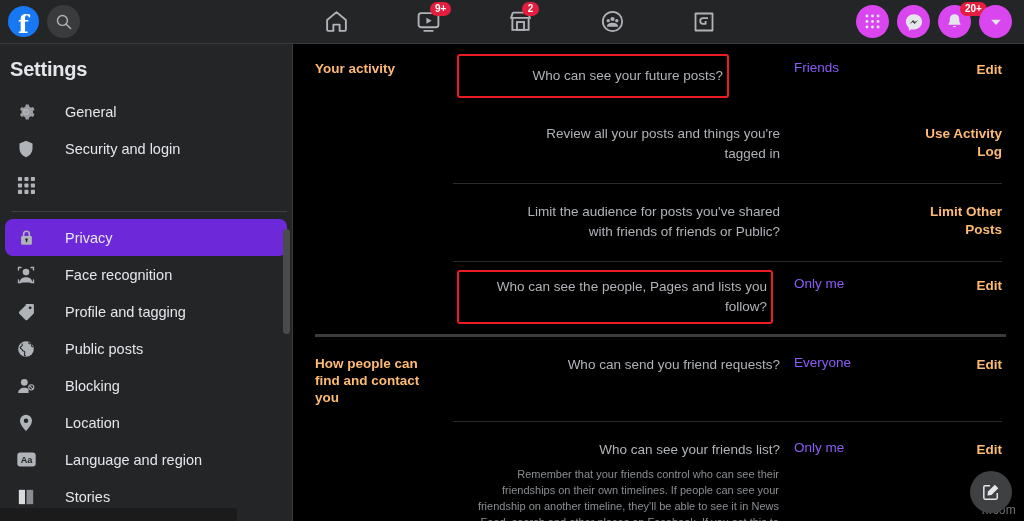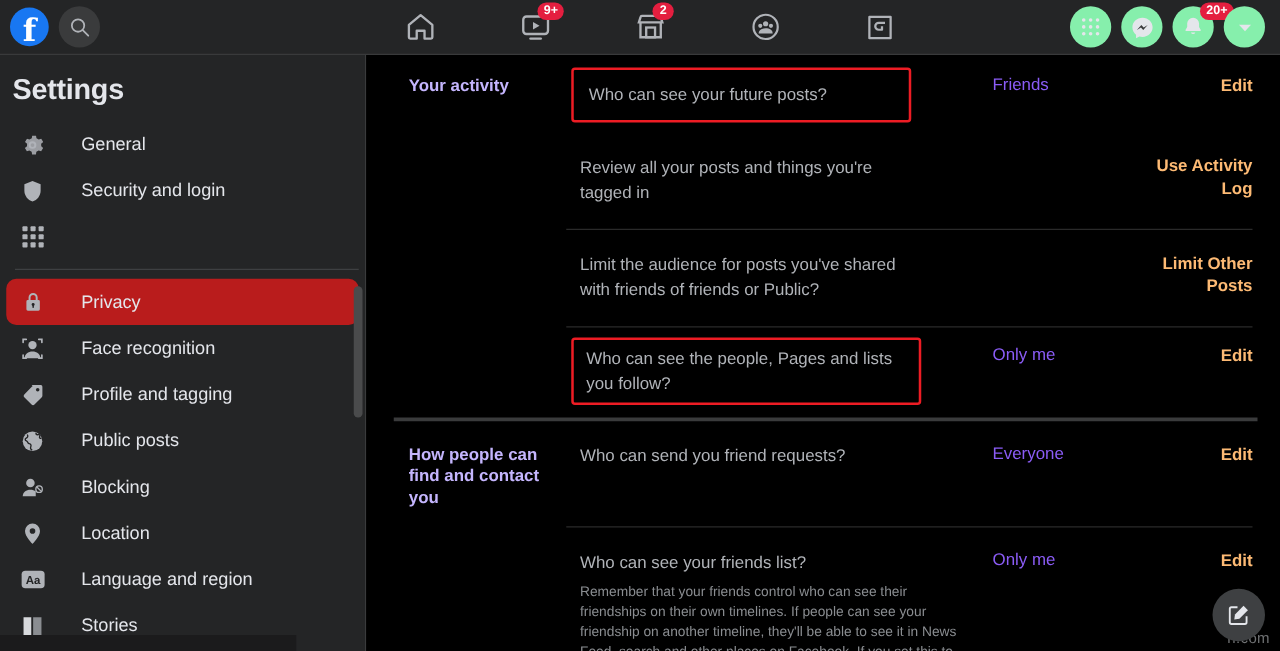--- a/index.html
+++ b/index.html
@@ -57,45 +57,45 @@
   }
   .badge.b-watch { top:0px; left:30px; }
   .badge.b-market { top:0px; left:30px; }
   .badge.b-bell { top:-3px; left:22px; }
   .nav-right {
     display:flex; align-items:center; gap:8px;
     margin-left:auto; padding-right:12px;
   }
   .circ-btn {
     width:33px; height:33px; border-radius:50%;
-    background:#86efac;
+    background:#d946ef;
     display:flex; align-items:center; justify-content:center;
     cursor:pointer; position:relative;
   }
 
   
   .sidebar {
     position:absolute; top:44px; left:0;
     width:293px; height:477px;
     background:#242526;
     border-right:1px solid #3a3b3c;
     overflow:hidden;
   }
   .settings-title {
-    font-size:23px; font-weight:bold; color:#e4e6eb;
+    font-size:20px; font-weight:bold; color:#e4e6eb;
     padding:14px 0 12px 10px;
     letter-spacing:-0.2px;
   }
   .side-item {
     display:flex; align-items:center;
     height:37px; margin:0 5px;
     padding-left:10px; border-radius:8px;
     cursor:pointer; gap:28px;
   }
-  .side-item.active { background:#b91c1c; }
+  .side-item.active { background:#6d28d9; }
   .side-label { font-size:14.5px; color:#e4e6eb; }
   .side-icon {
     width:22px; height:22px;
     display:flex; align-items:center; justify-content:center;
     flex-shrink:0;
   }
   .side-sep {
     height:1px; background:#3e4042;
     margin:7px 5px 7px 12px;
   }
@@ -121,28 +121,29 @@
     display:flex; align-items:flex-start;
     padding:10px 0;
     position:relative;
   }
   .row-sep {
     position:absolute; left:160px; right:22px; bottom:0;
     height:1px; background:#2a2a2a;
   }
   .col-section {
     width:152px; flex-shrink:0;
-    padding-left:34px; padding-top:4px;
-    font-size:13.5px; font-weight:bold; color:#c4b5fd;
+    padding-left:22px; padding-top:4px;
+    font-size:13.5px; font-weight:bold; color:#fdba74;
     line-height:17px;
   }
   .col-q {
     flex:1; padding-right:10px;
     padding-left:14px;
     position:relative;
+    text-align:right;
   }
   .q-text {
     font-size:13.5px; color:#b0b3b8;
     line-height:20px;
     padding:4px 4px 4px 5px;
     display:inline-block;
   }
   .q-note {
     font-size:11px; color:#8a8d91;
     line-height:16px;
@@ -160,21 +161,21 @@
   }
   .act-link {
     font-size:13.5px; color:#fdba74;
     font-weight:bold; cursor:pointer;
   }
   .highlight-box {
     outline:2px solid #ed1c24;
     border-radius:1px;
   }
   .hl-1 { padding:10px 4px 10px 12px; display:block; width:268px; }
-  .hl-2 { padding:5px 4px 5px 10px; display:block; width:276px; }
+  .hl-2 { padding:5px 4px 5px 10px; display:block; width:312px; }
 
   
   .fab {
     position:absolute; right:12px; bottom:8px;
     width:42px; height:42px; border-radius:50%;
     background:#3e4042;
     display:flex; align-items:center; justify-content:center;
     cursor:pointer; z-index:40;
   }
   .watermark {

